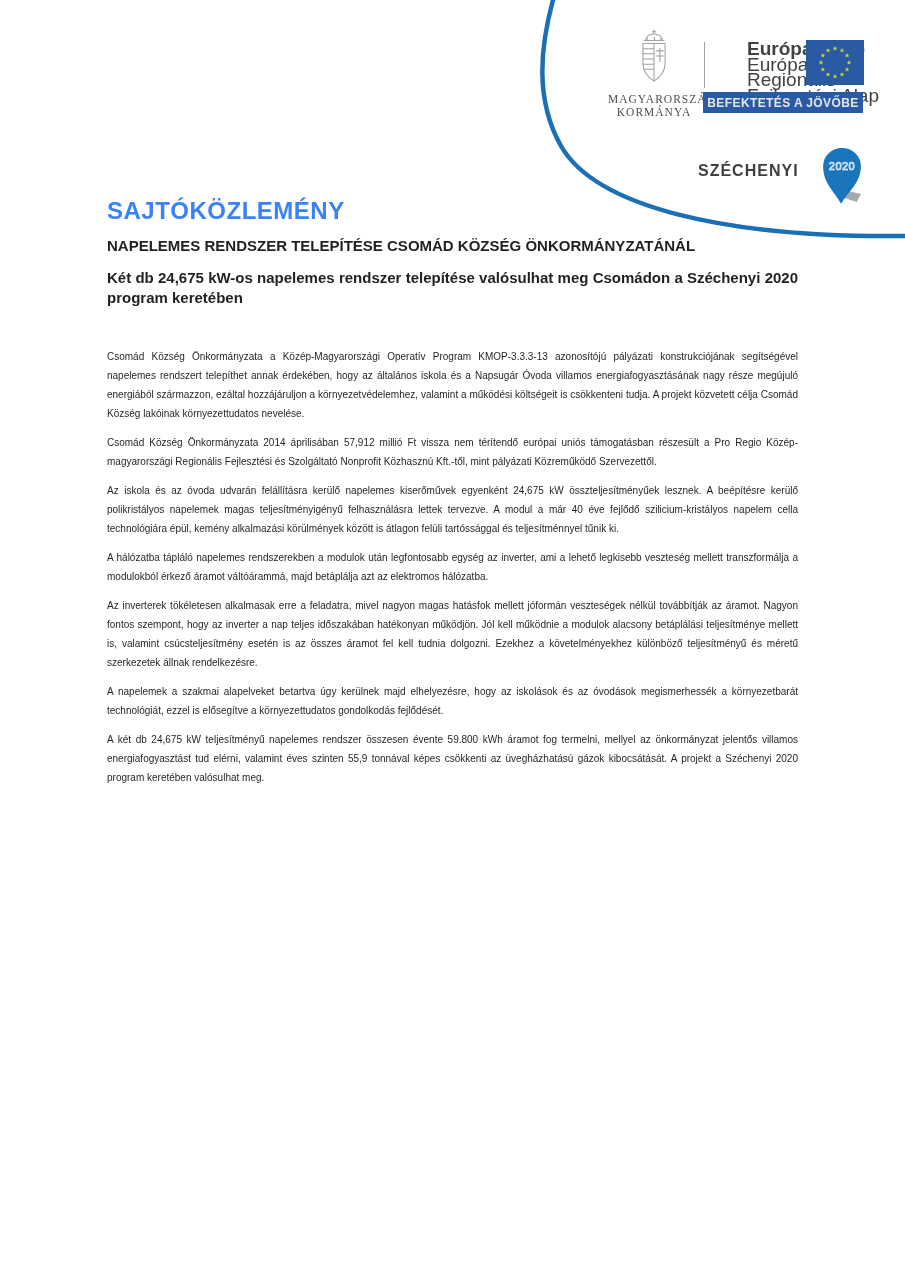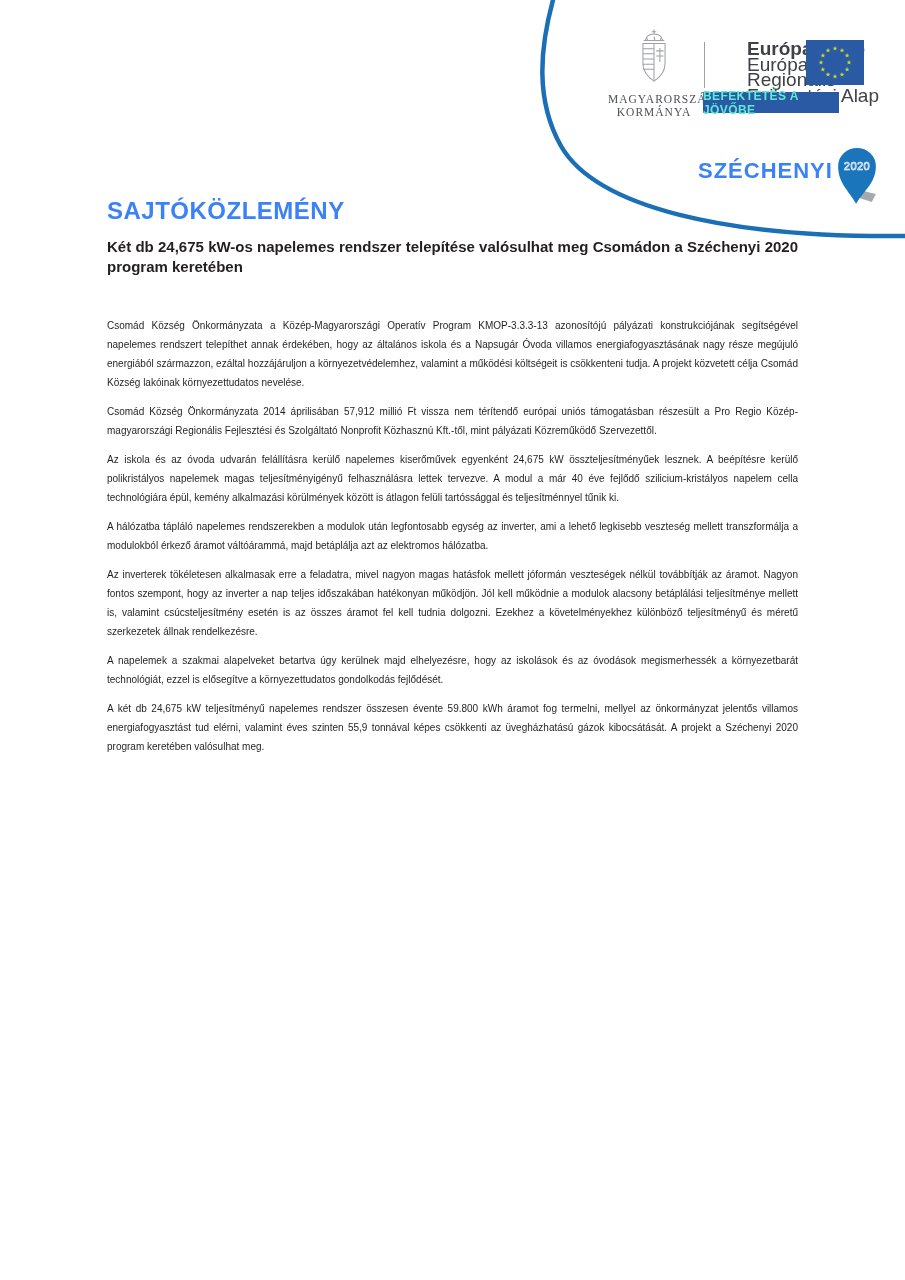--- a/index.html
+++ b/index.html
@@ -21,29 +21,29 @@
     margin-top:3px;
     font-family:"Liberation Serif",serif;
     font-size:11.5px;line-height:12.5px;
     letter-spacing:1px;color:#4d4f52;
   }
   .eu-divider{position:absolute;top:42px;left:704px;width:1px;height:46px;background:#9ea0a3;}
   .eu-text{position:absolute;top:41px;left:747px;font-size:19px;line-height:15.5px;color:#3f4144;}
   .eu-text .b{font-weight:bold;}
   .eu-flag{position:absolute;top:40px;left:806px;}
   .invest-banner{
-    position:absolute;top:92px;left:703px;width:136px;height:21px;
-    background:#2b5aa5;color:#5eead4;
+    position:absolute;top:92px;left:703px;width:160px;height:21px;
+    background:#2b5aa5;color:#e5e5e5;
     font-size:12px;font-weight:bold;letter-spacing:.4px;
     display:flex;align-items:center;justify-content:center;
   }
   .szechenyi{position:absolute;top:140px;left:698px;display:flex;align-items:center;}
   .szechenyi-text{
-    font-size:22px;font-weight:bold;color:#3b82f6;
-    letter-spacing:1px;margin-right:1px;line-height:60px;
+    font-size:16px;font-weight:bold;color:#404040;
+    letter-spacing:1px;margin-right:20px;line-height:60px;
   }
   .szechenyi-pin{position:relative;top:4px;}
   
   .content{position:relative;padding:196px 107px 0 107px;}
   .doc-date{font-size:15px;line-height:17px;margin:0 0 13px 0;}
   .doc-org{font-size:15px;line-height:17px;font-weight:bold;margin:0 0 39px 0;}
   .doc-title{
     font-size:24px;line-height:30px;font-weight:bold;
     color:#3b82f6;letter-spacing:.5px;margin:0 0 11px 0;
   }
@@ -116,20 +116,21 @@
     <span class="szechenyi-text">SZÉCHENYI</span>
     <svg class="szechenyi-pin" width="46" height="62" viewBox="0 0 56 74" xmlns="http://www.w3.org/2000/svg" aria-hidden="true">
       <path d="M33,56 L51,60 L46,70 L31,65 Z" fill="#a7a9ac"></path>
       <path d="M27,72 C18,56 5,47 5,26 A23,22 0 1 1 51,26 C51,47 36,56 27,72 Z" fill="#1b75bb"></path>
       <text x="28" y="31" text-anchor="middle" font-family="Liberation Sans, sans-serif" font-size="13.5" letter-spacing="0.5" fill="none" stroke="#ffffff" stroke-width="0.8">2020</text>
     </svg>
   </div>
 
   <div class="content">
     <h1 class="doc-title">SAJTÓKÖZLEMÉNY</h1>
+    <h2 class="doc-subtitle">NAPELEMES RENDSZER TELEPÍTÉSE CSOMÁD KÖZSÉG ÖNKORMÁNYZATÁNÁL</h2>
     <p class="doc-lead">Két db 24,675 kW-os napelemes rendszer telepítése valósulhat meg Csomádon a Széchenyi 2020 program keretében</p>
 
     <p class="doc-par">Csomád Község Önkormányzata a Közép-Magyarországi Operatív Program KMOP-3.3.3-13 azonosítójú pályázati konstrukciójának segítségével napelemes rendszert telepíthet annak érdekében, hogy az általános iskola és a Napsugár Óvoda villamos energiafogyasztásának nagy része megújuló energiából származzon, ezáltal hozzájáruljon a környezetvédelemhez, valamint a működési költségeit is csökkenteni tudja. A projekt közvetett célja Csomád Község lakóinak környezettudatos nevelése.</p>
     <p class="doc-par">Csomád Község Önkormányzata 2014 áprilisában 57,912 millió Ft vissza nem térítendő európai uniós támogatásban részesült a Pro Regio Közép-magyarországi Regionális Fejlesztési és Szolgáltató Nonprofit Közhasznú Kft.-től, mint pályázati Közreműködő Szervezettől.</p>
     <p class="doc-par">Az iskola és az óvoda udvarán felállításra kerülő napelemes kiserőművek egyenként 24,675 kW összteljesítményűek lesznek. A beépítésre kerülő polikristályos napelemek magas teljesítményigényű felhasználásra lettek tervezve. A modul a már 40 éve fejlődő szilicium-kristályos napelem cella technológiára épül, kemény alkalmazási körülmények között is átlagon felüli tartóssággal és teljesítménnyel tűnik ki.</p>
     <p class="doc-par">A hálózatba tápláló napelemes rendszerekben a modulok után legfontosabb egység az inverter, ami a lehető legkisebb veszteség mellett transzformálja a modulokból érkező áramot váltóárammá, majd betáplálja azt az elektromos hálózatba.</p>
     <p class="doc-par">Az inverterek tökéletesen alkalmasak erre a feladatra, mivel nagyon magas hatásfok mellett jóformán veszteségek nélkül továbbítják az áramot. Nagyon fontos szempont, hogy az inverter a nap teljes időszakában hatékonyan működjön. Jól kell működnie a modulok alacsony betáplálási teljesítménye mellett is, valamint csúcsteljesítmény esetén is az összes áramot fel kell tudnia dolgozni. Ezekhez a követelményekhez különböző teljesítményű és méretű szerkezetek állnak rendelkezésre.</p>
     <p class="doc-par">A napelemek a szakmai alapelveket betartva úgy kerülnek majd elhelyezésre, hogy az iskolások és az óvodások megismerhessék a környezetbarát technológiát, ezzel is elősegítve a környezettudatos gondolkodás fejlődését.</p>
     <p class="doc-par">A két db 24,675 kW teljesítményű napelemes rendszer összesen évente 59.800 kWh áramot fog termelni, mellyel az önkormányzat jelentős villamos energiafogyasztást tud elérni, valamint éves szinten 55,9 tonnával képes csökkenti az üvegházhatású gázok kibocsátását. A projekt a Széchenyi 2020 program keretében valósulhat meg.</p>
   </div>

